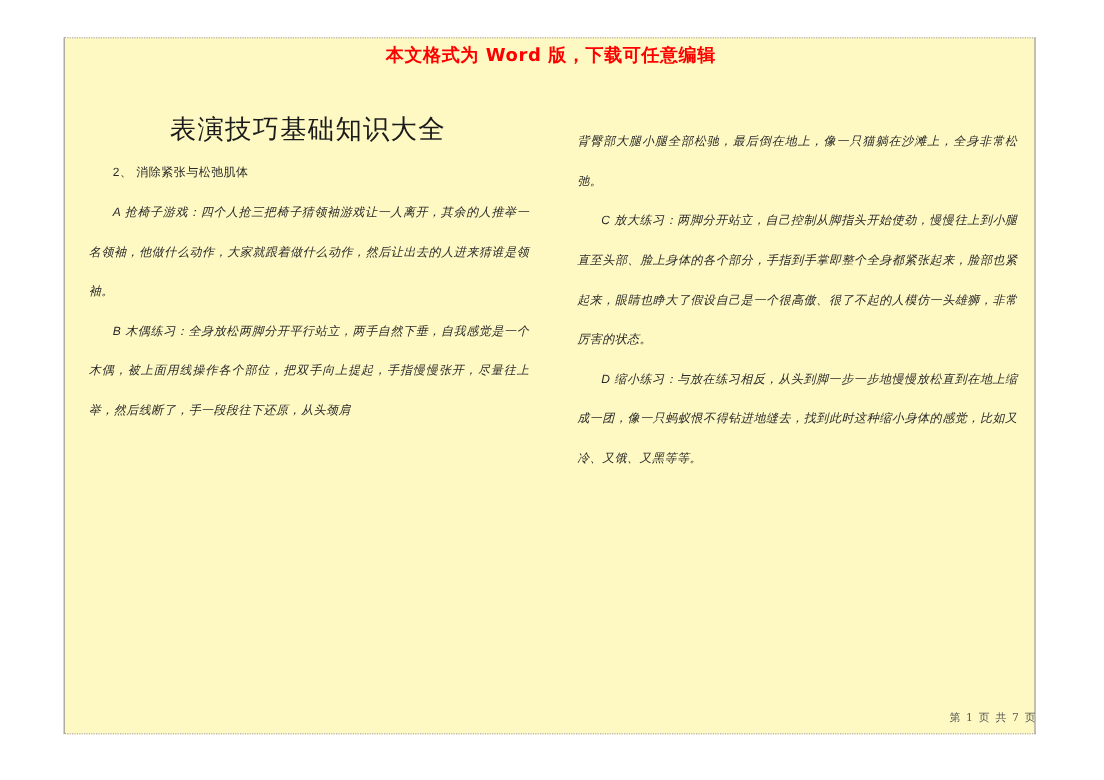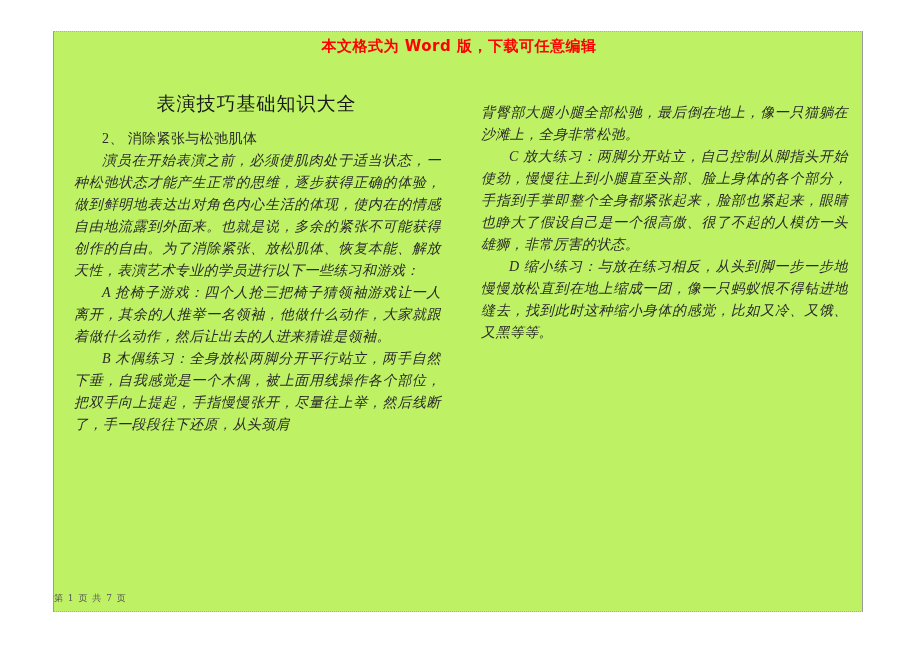--- a/index.html
+++ b/index.html
@@ -19,21 +19,21 @@
     position: absolute;
     left: 53px;
     top: 31px;
     width: 810px;
     height: 581px;
     box-sizing: border-box;
     border-left: 1px solid #9a9a9a;
     border-right: 1px solid #9a9a9a;
     border-top: 1px dotted #b0a8b8;
     border-bottom: 1px dotted #b0a8b8;
-    background: #bef264;
+    background: #fef9c3;
   }
 
   
   #promo-header {
     position: absolute;
     left: 0;
     top: 0;
     width: 810px;
     height: 28px;
     display: flex;
@@ -50,21 +50,21 @@
   }
 
   
   #doc-title {
     position: absolute;
     left: 0;
     top: 46px;
     width: 405px;
     text-align: center;
     font-family: "DejaVu Serif", serif;
-    font-size: 19px;
+    font-size: 22px;
     font-weight: normal;
     color: #1a1a1a;
     letter-spacing: 1px;
   }
 
   
   #body-columns {
     position: absolute;
     left: 0;
     top: 96px;
@@ -74,42 +74,42 @@
   }
   .col {
     width: 405px;
     box-sizing: border-box;
     position: relative;
   }
   .col-left  { padding: 0 18px 0 20px; }
   .col-right { padding: 0 16px 0 22px; }
 
   .para {
-    font-family: Liberation Serif, serif;
-    font-size: 14px;
+    font-family: Liberation Sans, sans-serif;
+    font-size: 10px;
     color: #2a2a2a;
-    line-height: 22px;
+    line-height: 33px;
     margin: 0;
     text-align: justify;
     text-justify: inter-ideograph;
     letter-spacing: 0.4px;
     font-style: italic;
   }
   .para.indent { text-indent: 2em; }
   .para.heading { text-indent: 2em; font-style: normal; }
 
   .col-right .para:first-child { margin-top: -26px; }
 
   
   #page-footer {
     position: absolute;
     left: 0;
     bottom: 6px;
     width: 810px;
-    text-align: left;
+    text-align: right;
     font-family: "DejaVu Serif", serif;
     font-size: 9px;
     color: #555555;
     letter-spacing: 1px;
   }
 </style>
 </head>
 <body>
 
 <div id="page-sheet">
@@ -117,21 +117,20 @@
   <div id="promo-header">
     <span class="promo-text">本文格式为 Word 版，下载可任意编辑</span>
   </div>
 
   <h1 id="doc-title">表演技巧基础知识大全</h1>
 
   <div id="body-columns">
 
     <div class="col col-left">
       <p class="para heading">2、 消除紧张与松弛肌体</p>
-      <p class="para indent">演员在开始表演之前，必须使肌肉处于适当状态，一种松弛状态才能产生正常的思维，逐步获得正确的体验，做到鲜明地表达出对角色内心生活的体现，使内在的情感自由地流露到外面来。也就是说，多余的紧张不可能获得创作的自由。为了消除紧张、放松肌体、恢复本能、解放天性，表演艺术专业的学员进行以下一些练习和游戏：</p>
       <p class="para indent">A 抢椅子游戏：四个人抢三把椅子猜领袖游戏让一人离开，其余的人推举一名领袖，他做什么动作，大家就跟着做什么动作，然后让出去的人进来猜谁是领袖。</p>
       <p class="para indent">B 木偶练习：全身放松两脚分开平行站立，两手自然下垂，自我感觉是一个木偶，被上面用线操作各个部位，把双手向上提起，手指慢慢张开，尽量往上举，然后线断了，手一段段往下还原，从头颈肩</p>
     </div>
 
     <div class="col col-right">
       <p class="para">背臀部大腿小腿全部松驰，最后倒在地上，像一只猫躺在沙滩上，全身非常松弛。</p>
       <p class="para indent">C 放大练习：两脚分开站立，自己控制从脚指头开始使劲，慢慢往上到小腿直至头部、脸上身体的各个部分，手指到手掌即整个全身都紧张起来，脸部也紧起来，眼睛也睁大了假设自己是一个很高傲、很了不起的人模仿一头雄狮，非常厉害的状态。</p>
       <p class="para indent">D 缩小练习：与放在练习相反，从头到脚一步一步地慢慢放松直到在地上缩成一团，像一只蚂蚁恨不得钻进地缝去，找到此时这种缩小身体的感觉，比如又冷、又饿、又黑等等。</p>
     </div>
 

